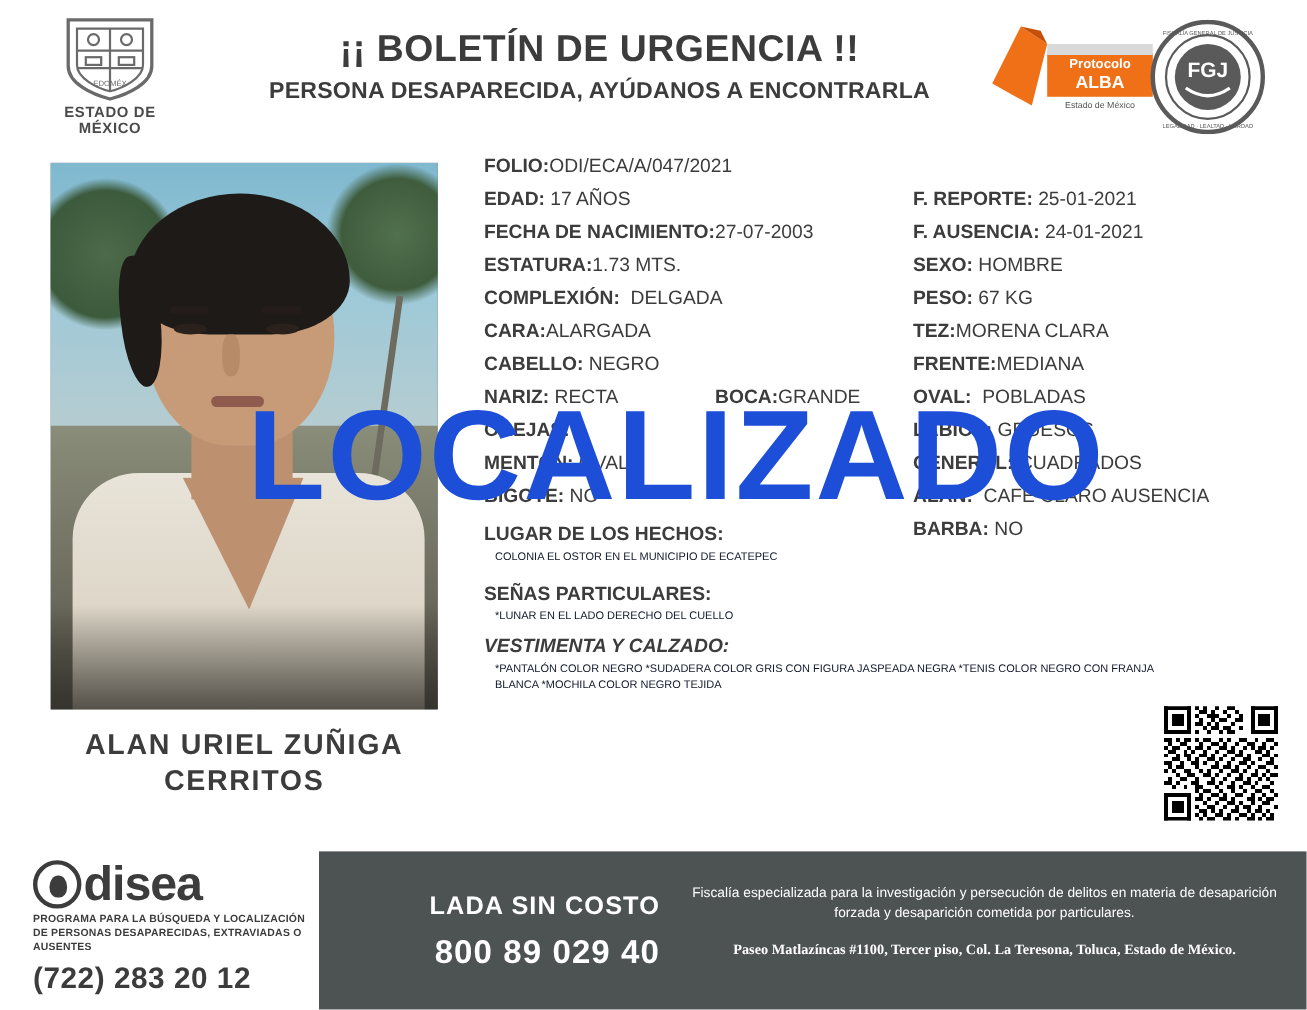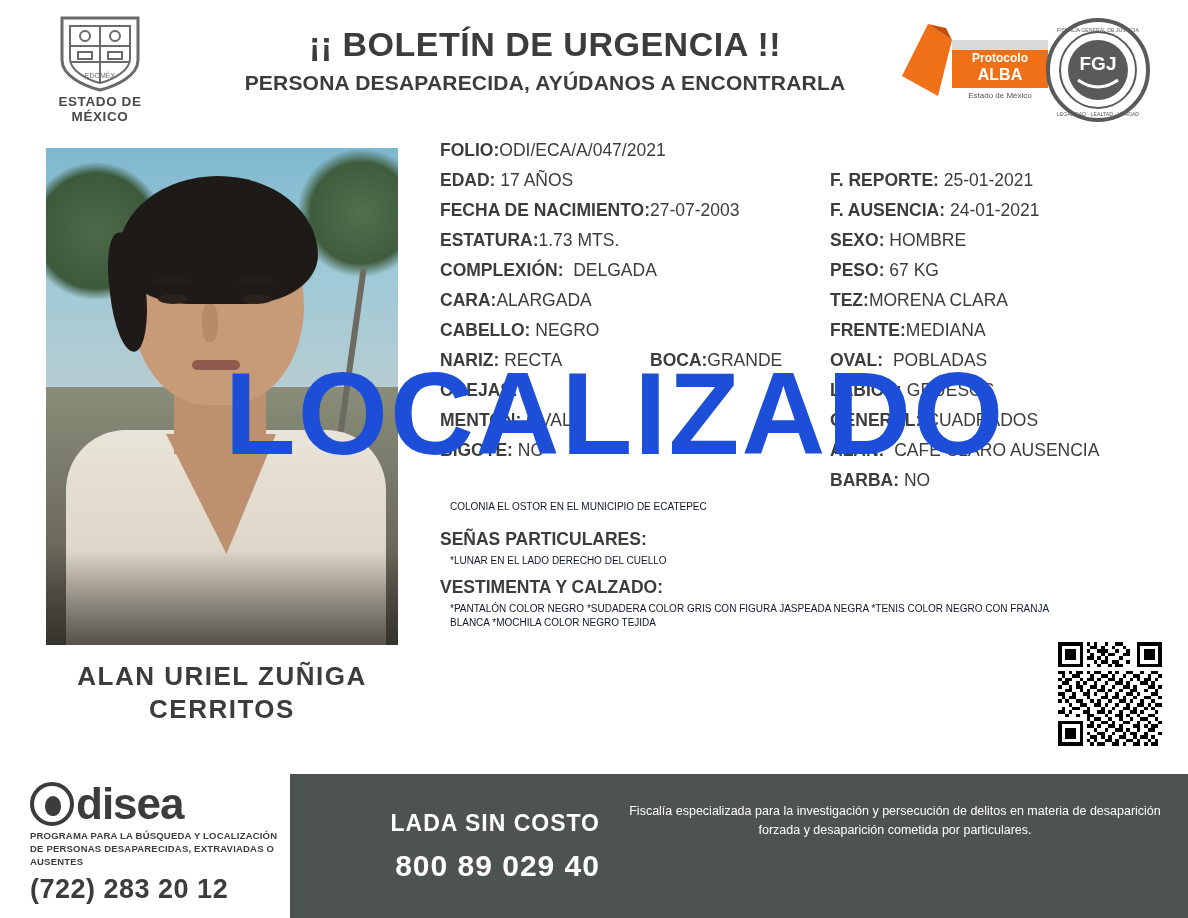--- a/index.html
+++ b/index.html
@@ -461,26 +461,27 @@
     <div class="row" style="left:390px; top:270px;">
       <span class="lbl">GENERAL:</span>&nbsp;<span class="val">CUADRADOS</span>
     </div>
     <div class="row" style="left:390px; top:300px;">
       <span class="lbl">ALAN:</span>&nbsp;&nbsp;<span class="val">CAFÉ CLARO AUSENCIA</span>
     </div>
     <div class="row" style="left:390px; top:330px;">
       <span class="lbl">BARBA:</span>&nbsp;<span class="val">NO</span>
     </div>
 
+    <div class="block-head" style="left:0px; top:335px;">LUGAR DE LOS HECHOS:</div>
     <div class="block-body" style="left:10px; top:360px;">COLONIA EL OSTOR EN EL MUNICIPIO DE ECATEPEC</div>
 
     <div class="block-head" style="left:0px; top:389px;">SEÑAS PARTICULARES:</div>
     <div class="block-body" style="left:10px; top:414px;">*LUNAR EN EL LADO DERECHO DEL CUELLO</div>
 
-    <div class="block-head" style="left:0px; top:437px;">VESTIMENTA Y CALZADO:</div>
+    <div class="block-head" style="left:0px; top:437px;font-style:italic;">VESTIMENTA Y CALZADO:</div>
     <div class="block-body" style="left:10px; top:462px; width:600px;">*PANTALÓN COLOR NEGRO *SUDADERA COLOR GRIS CON FIGURA JASPEADA NEGRA *TENIS COLOR NEGRO CON FRANJA BLANCA *MOCHILA COLOR NEGRO TEJIDA</div>
   </div>
 
   <div class="localizado">LOCALIZADO</div>
 
   <div class="qr">
     <svg width="104" height="104" viewBox="0 0 29 29" shape-rendering="crispEdges">
       <rect width="29" height="29" fill="#ffffff"></rect>
       <g fill="#000000">
         <rect x="0" y="0" width="7" height="1"></rect>
@@ -718,17 +719,18 @@
       <div class="disea-phone">(722) 283 20 12</div>
     </div>
 
     <div class="footer-bar">
       <div class="lada">
         <div class="lada-label">LADA SIN COSTO</div>
         <div class="lada-number">800 89 029 40</div>
       </div>
       <div class="fgj-block">
         <div class="fgj-desc">Fiscalía especializada para la investigación y persecución de delitos en materia de desaparición forzada y desaparición cometida por particulares.</div>
+        <div class="fgj-addr">Paseo Matlazíncas #1100, Tercer piso, Col. La Teresona, Toluca, Estado de México.</div>
       </div>
     </div>
   </div>
 
 </div>
 
 </body></html>

